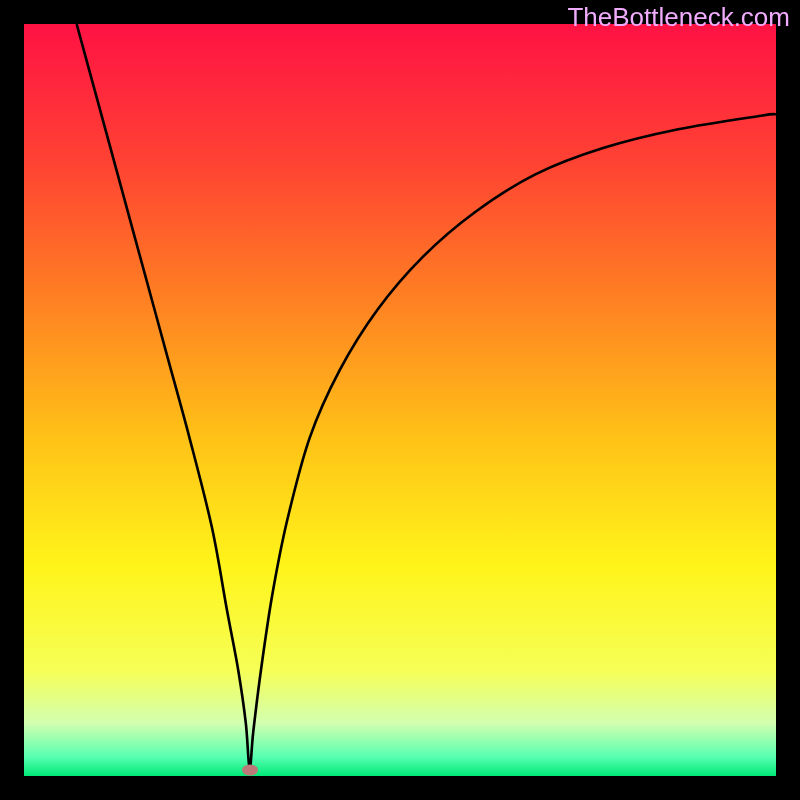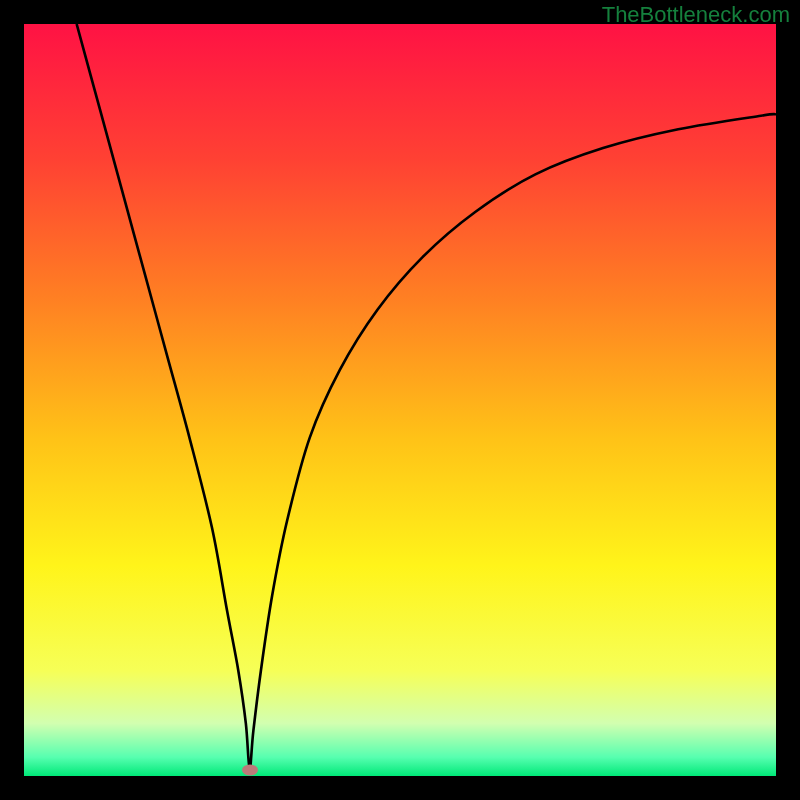--- a/index.html
+++ b/index.html
@@ -8,22 +8,22 @@
     width: 800px;
     height: 800px;
     background: #000;
     position: relative;
   }
   .watermark {
     position: absolute;
     top: 2px;
     right: 10px;
     font-family: Arial, Helvetica, sans-serif;
-    font-size: 22px;
-    color: #15803d;
+    font-size: 26px;
+    color: #f0abfc;
     z-index: 10;
   }
   .plot-area {
     position: absolute;
     left: 24px;
     top: 24px;
     width: 752px;
     height: 752px;
   }
   .bg-gradient {

